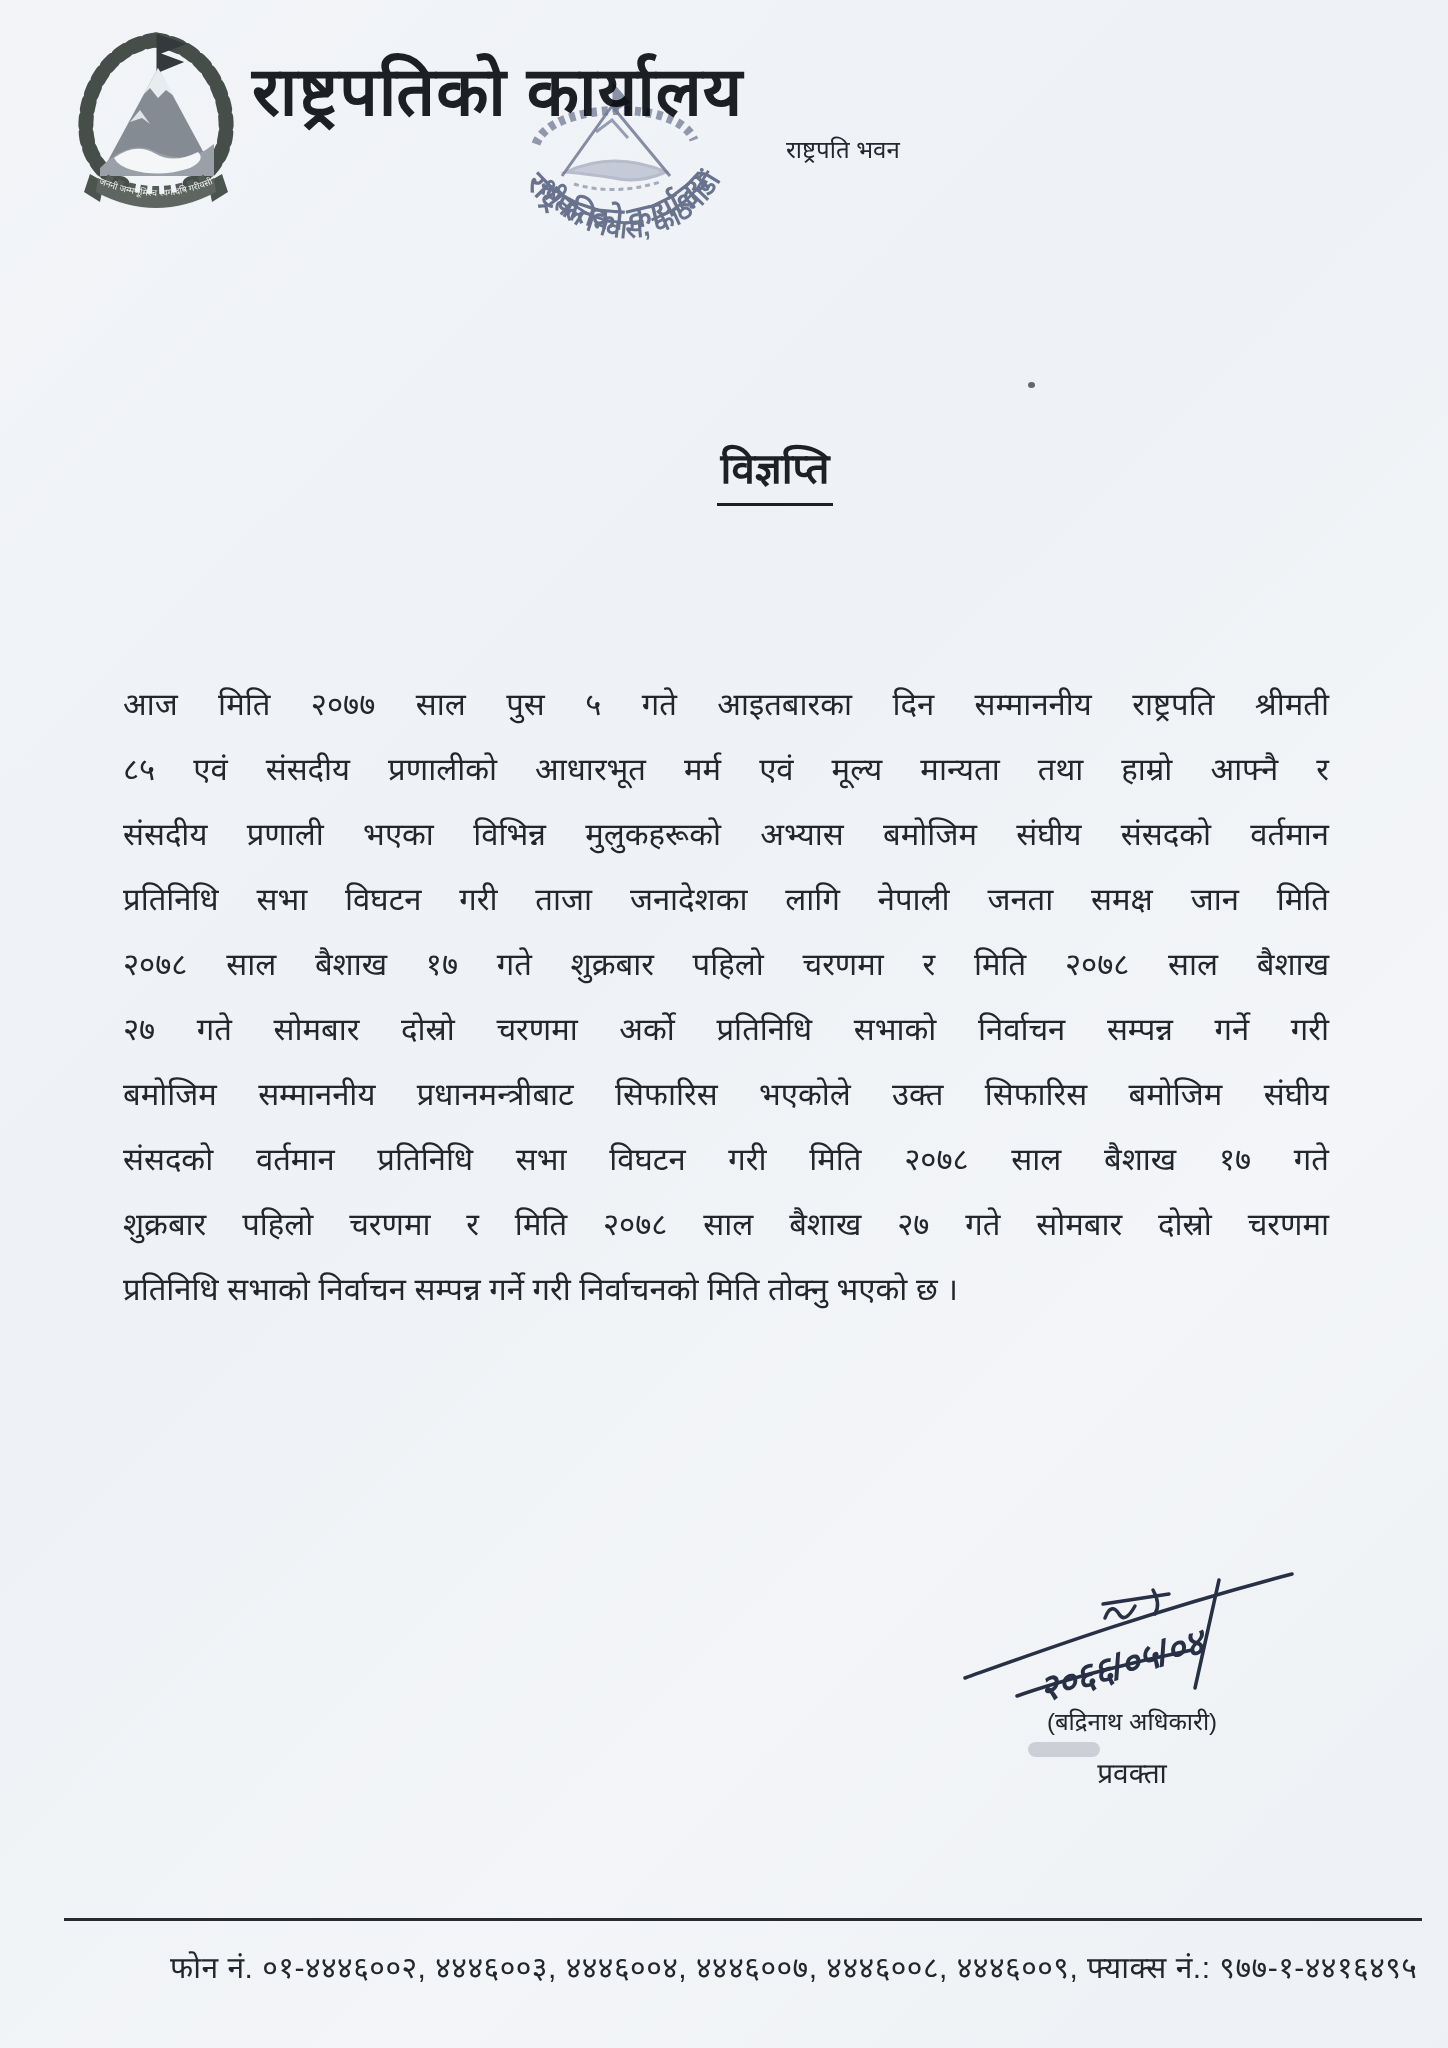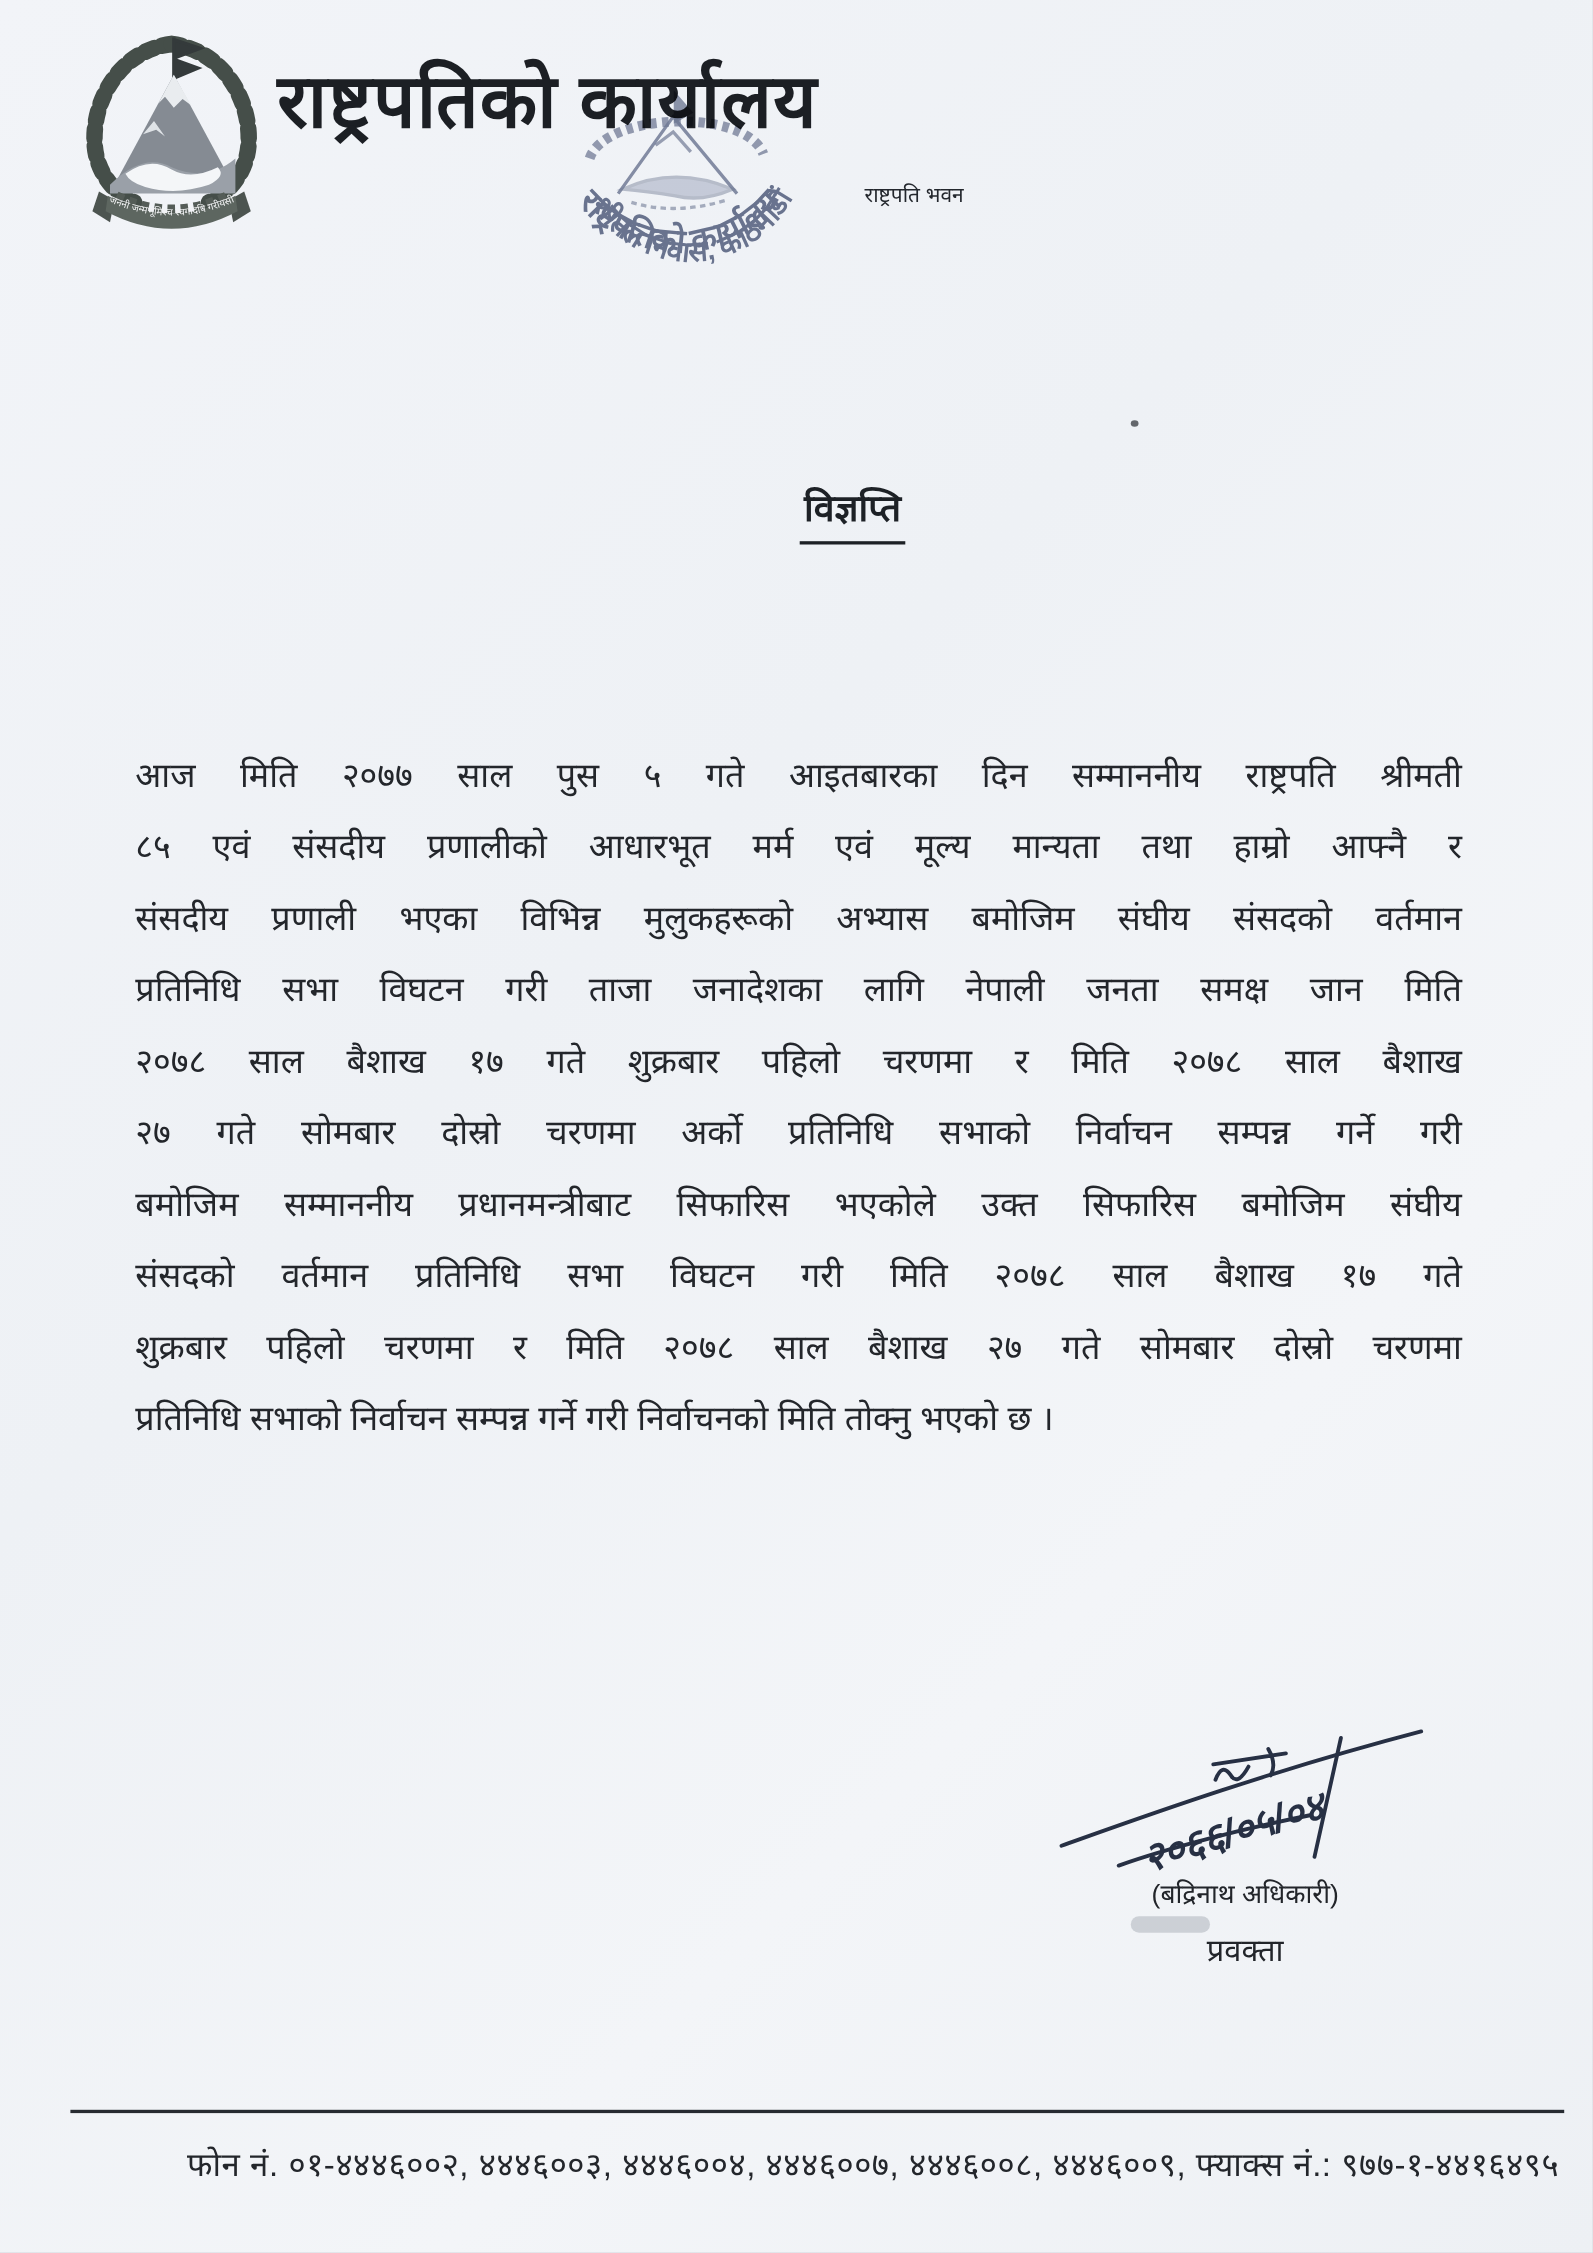--- a/index.html
+++ b/index.html
@@ -18,27 +18,27 @@
     position:absolute;left:252px;top:42px;width:850px;
     font-size:68px;font-weight:700;letter-spacing:1px;color:#1c1f24;
     white-space:nowrap;
   }
   .stamp{
     position:absolute;left:478px;top:80px;width:272px;height:232px;
     opacity:.85;mix-blend-mode:multiply;
   }
   .address{
     position:absolute;left:786px;top:126px;
-    font-size:19px;line-height:47px;color:#23272d;margin-top:29px;
+    font-size:24px;line-height:47px;color:#23272d;
   }
   .speck{position:absolute;left:1028px;top:382px;width:7px;height:6px;border-radius:50%;background:#4a4d52;opacity:.85;}
   
   .doc-title-wrap{position:absolute;left:545px;top:438px;width:460px;text-align:center;}
   .doc-title{
-    display:inline-block;font-size:34px;font-weight:700;color:#1d2126;
+    display:inline-block;font-size:42px;font-weight:700;color:#1d2126;
     border-bottom:3px solid #1d2126;padding:0 4px 8px 4px;
   }
   
   .body-text{position:absolute;left:123px;top:672px;width:1206px;}
   .body-line{
     font-size:31px;line-height:65px;height:65px;color:#23262b;
     text-align:justify;text-justify:inter-word;white-space:normal;
   }
   .body-line.just{text-align-last:justify;}
   

